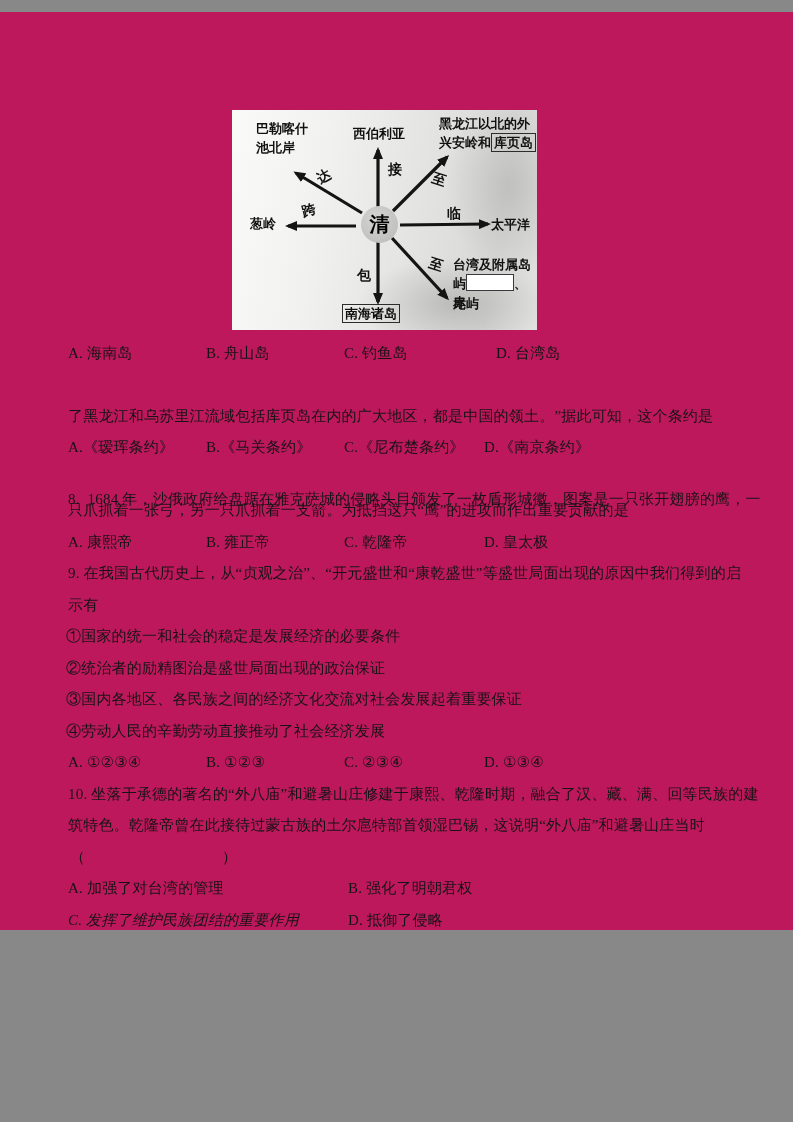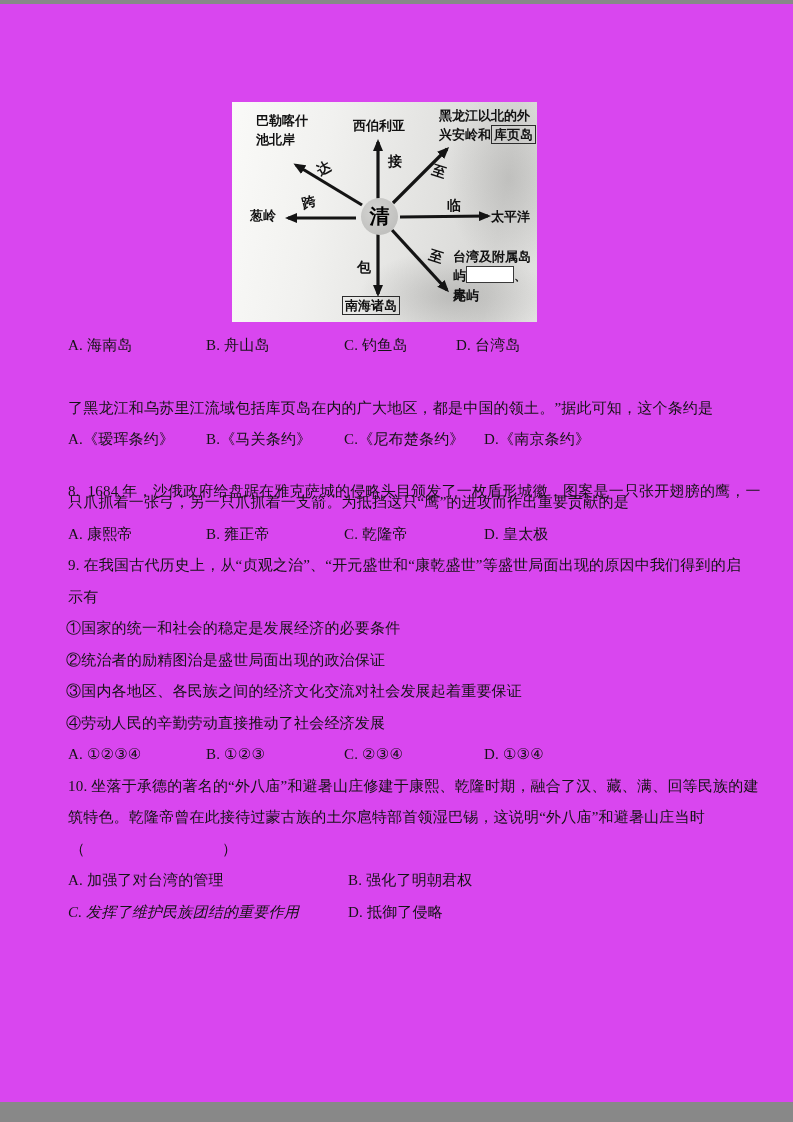--- a/index.html
+++ b/index.html
@@ -1,18 +1,18 @@
 <!DOCTYPE html>
 <html><head>
 <meta charset="utf-8">
 <style>
   html,body { margin:0; padding:0; background:#888; }
   .page {
-    position:relative; width:793px; height:1098px; margin:4px auto;
-    background:#d946ef; overflow:hidden;
+    position:relative; width:793px; height:918px; margin:12px auto;
+    background:#be185d; overflow:hidden;
     font-family:"Liberation Serif","DejaVu Serif",serif;
     color:#141414;
   }
   
   .line {
     position:absolute; left:68px; font-size:15px; line-height:20px;
     white-space:pre; letter-spacing:0.2px;
   }
   .opt { position:absolute; font-size:15px; line-height:20px; white-space:pre; letter-spacing:0.2px; }
   
@@ -85,21 +85,21 @@
     <div class="dverb" style="left:125px; top:157px;">包</div>
 
     <div class="center-circle">
       <span>清</span>
     </div>
   </div>
 
   <span class="opt" style="left:68px;  top:331px;">A. 海南岛</span>
   <span class="opt" style="left:206px; top:331px;">B. 舟山岛</span>
   <span class="opt" style="left:344px; top:331px;">C. 钓鱼岛</span>
-  <span class="opt" style="left:456px; top:331px;text-align:center;">D. 台湾岛</span>
+  <span class="opt" style="left:496px; top:331px;text-align:center;">D. 台湾岛</span>
 
   <div class="line" style="top:394px;">了黑龙江和乌苏里江流域包括库页岛在内的广大地区，都是中国的领土。”据此可知，这个条约是</div>
   <span class="opt" style="left:68px;  top:425px;">A.《瑷珲条约》</span>
   <span class="opt" style="left:206px; top:425px;">B.《马关条约》</span>
   <span class="opt" style="left:344px; top:425px;">C.《尼布楚条约》</span>
   <span class="opt" style="left:484px; top:425px;">D.《南京条约》</span>
 
   <div class="line" style="top:477px;">8.  1684 年，沙俄政府给盘踞在雅克萨城的侵略头目颁发了一枚盾形城徽，图案是一只张开翅膀的鹰，一</div>
   <div class="line" style="top:488px;">只爪抓着一张弓，另一只爪抓着一支箭。为抵挡这只“鹰”的进攻而作出重要贡献的是</div>
   <span class="opt" style="left:68px;  top:520px;">A. 康熙帝</span>

